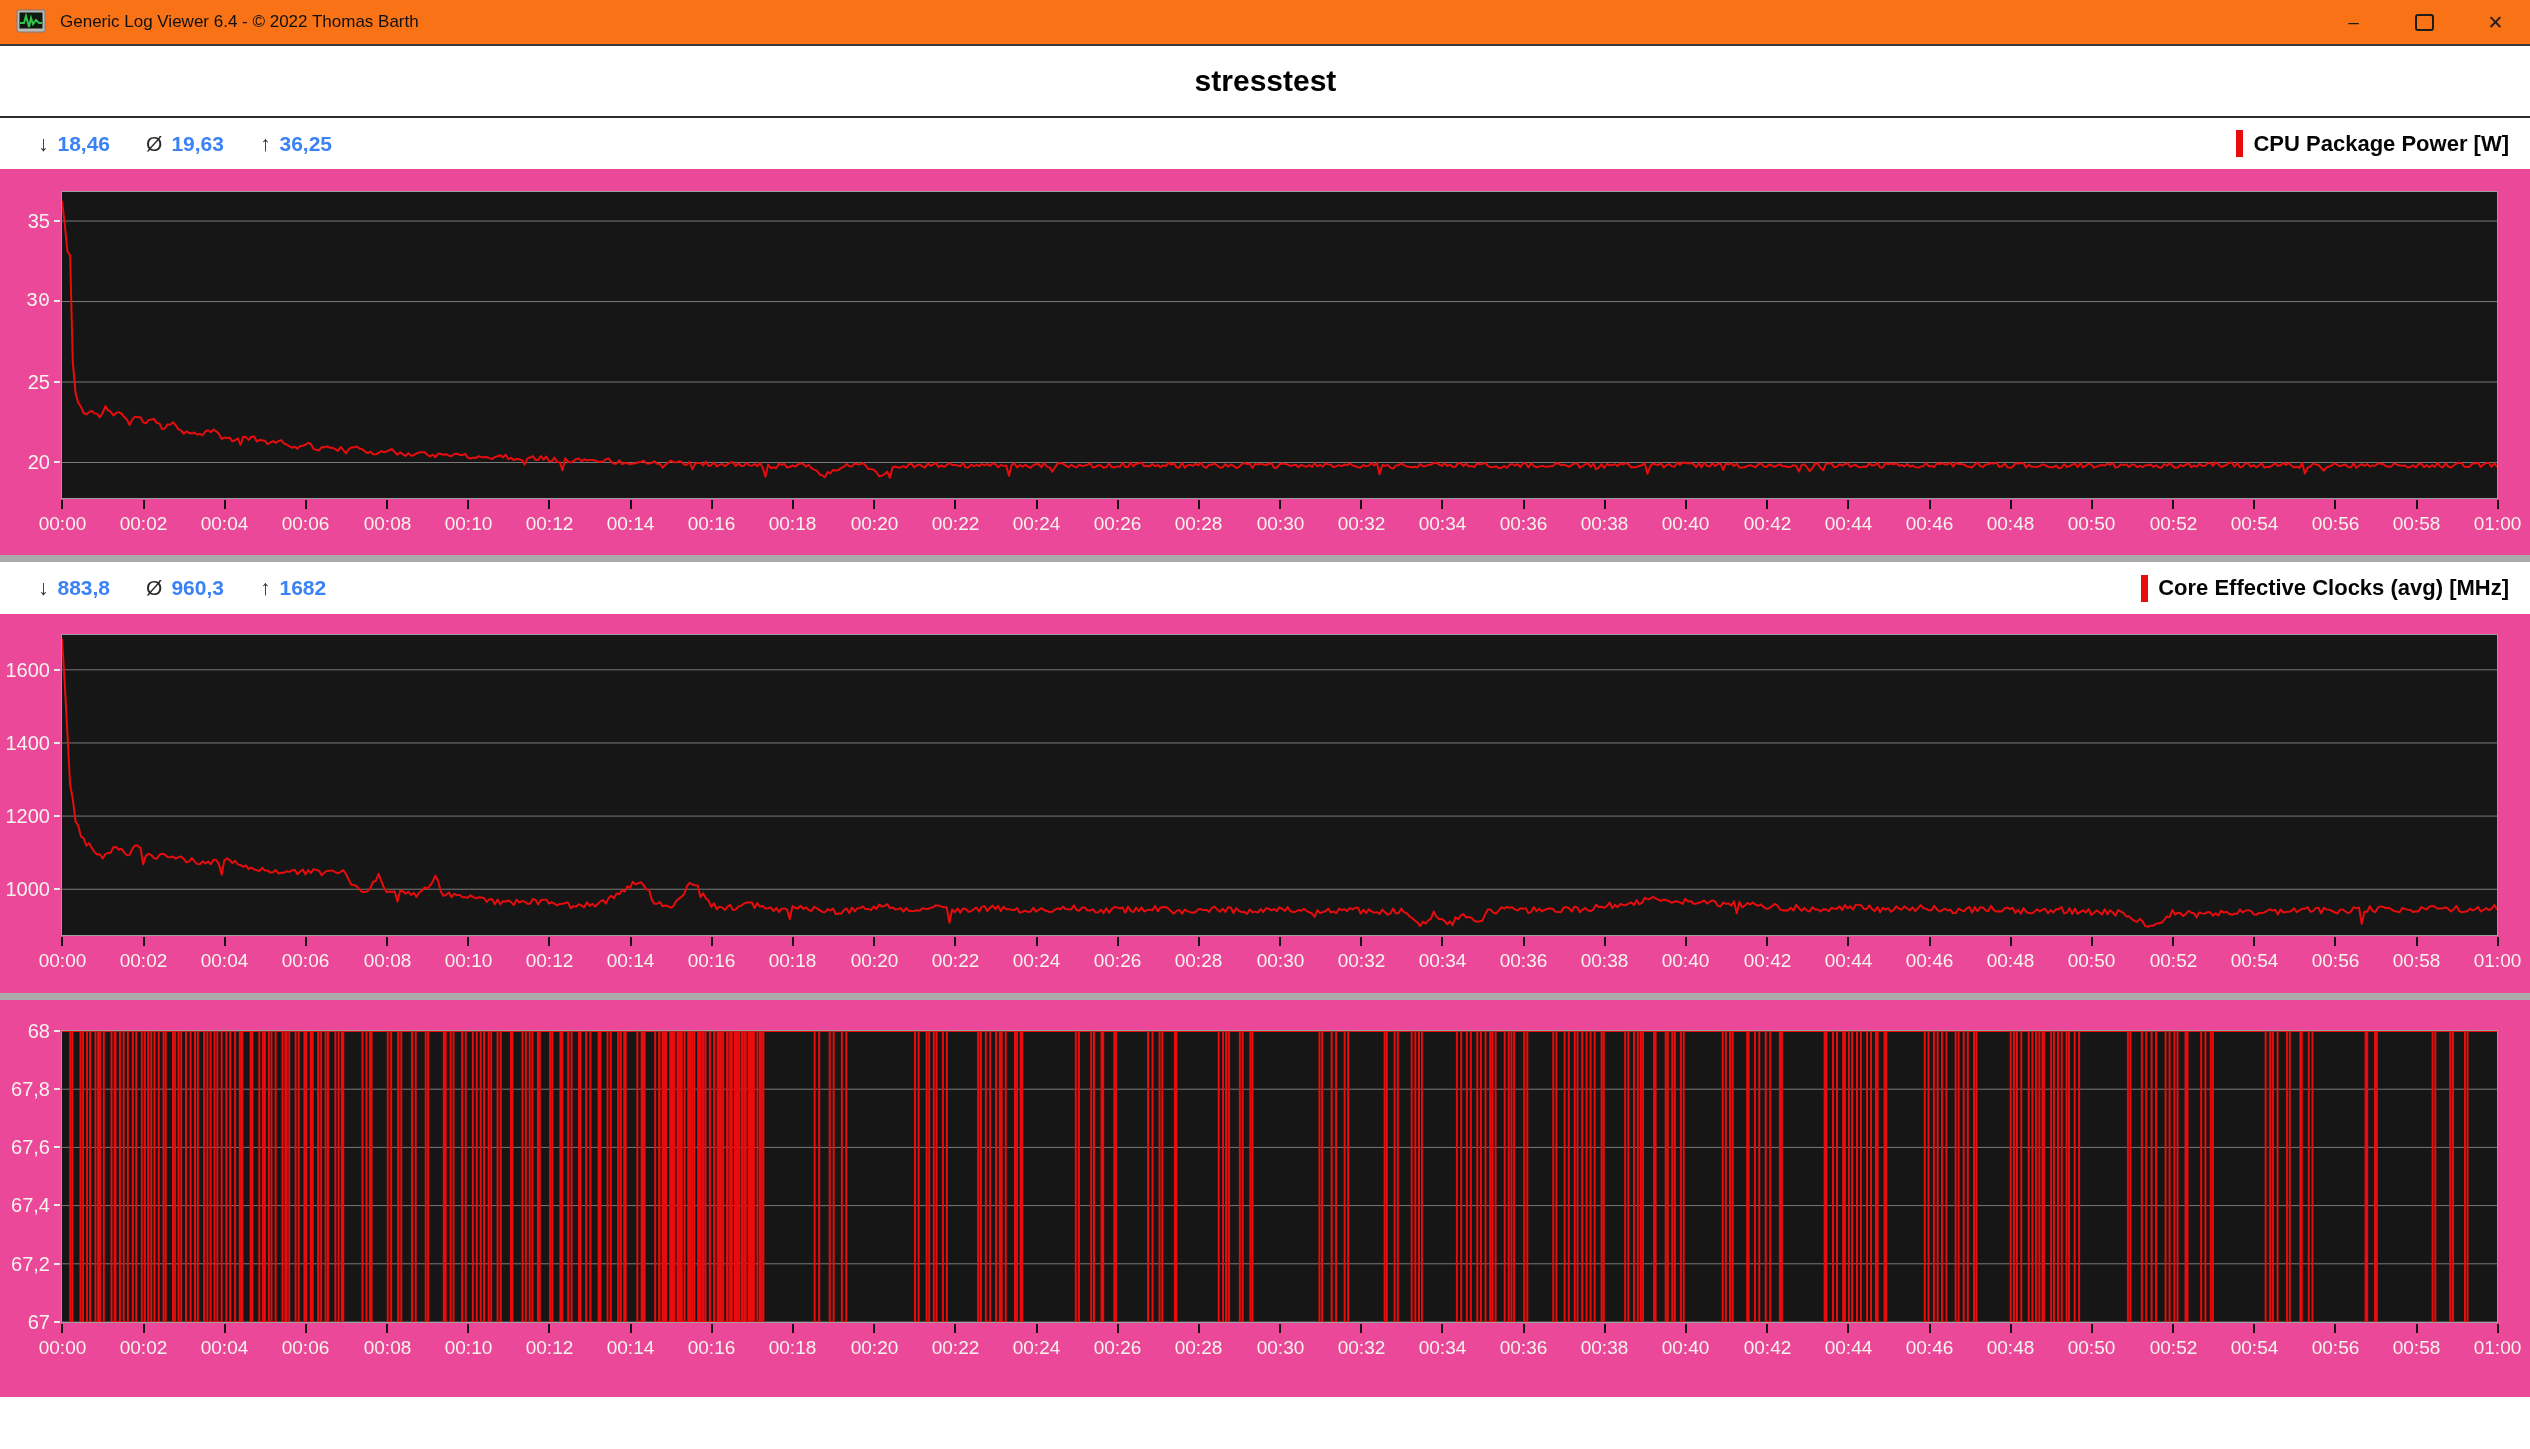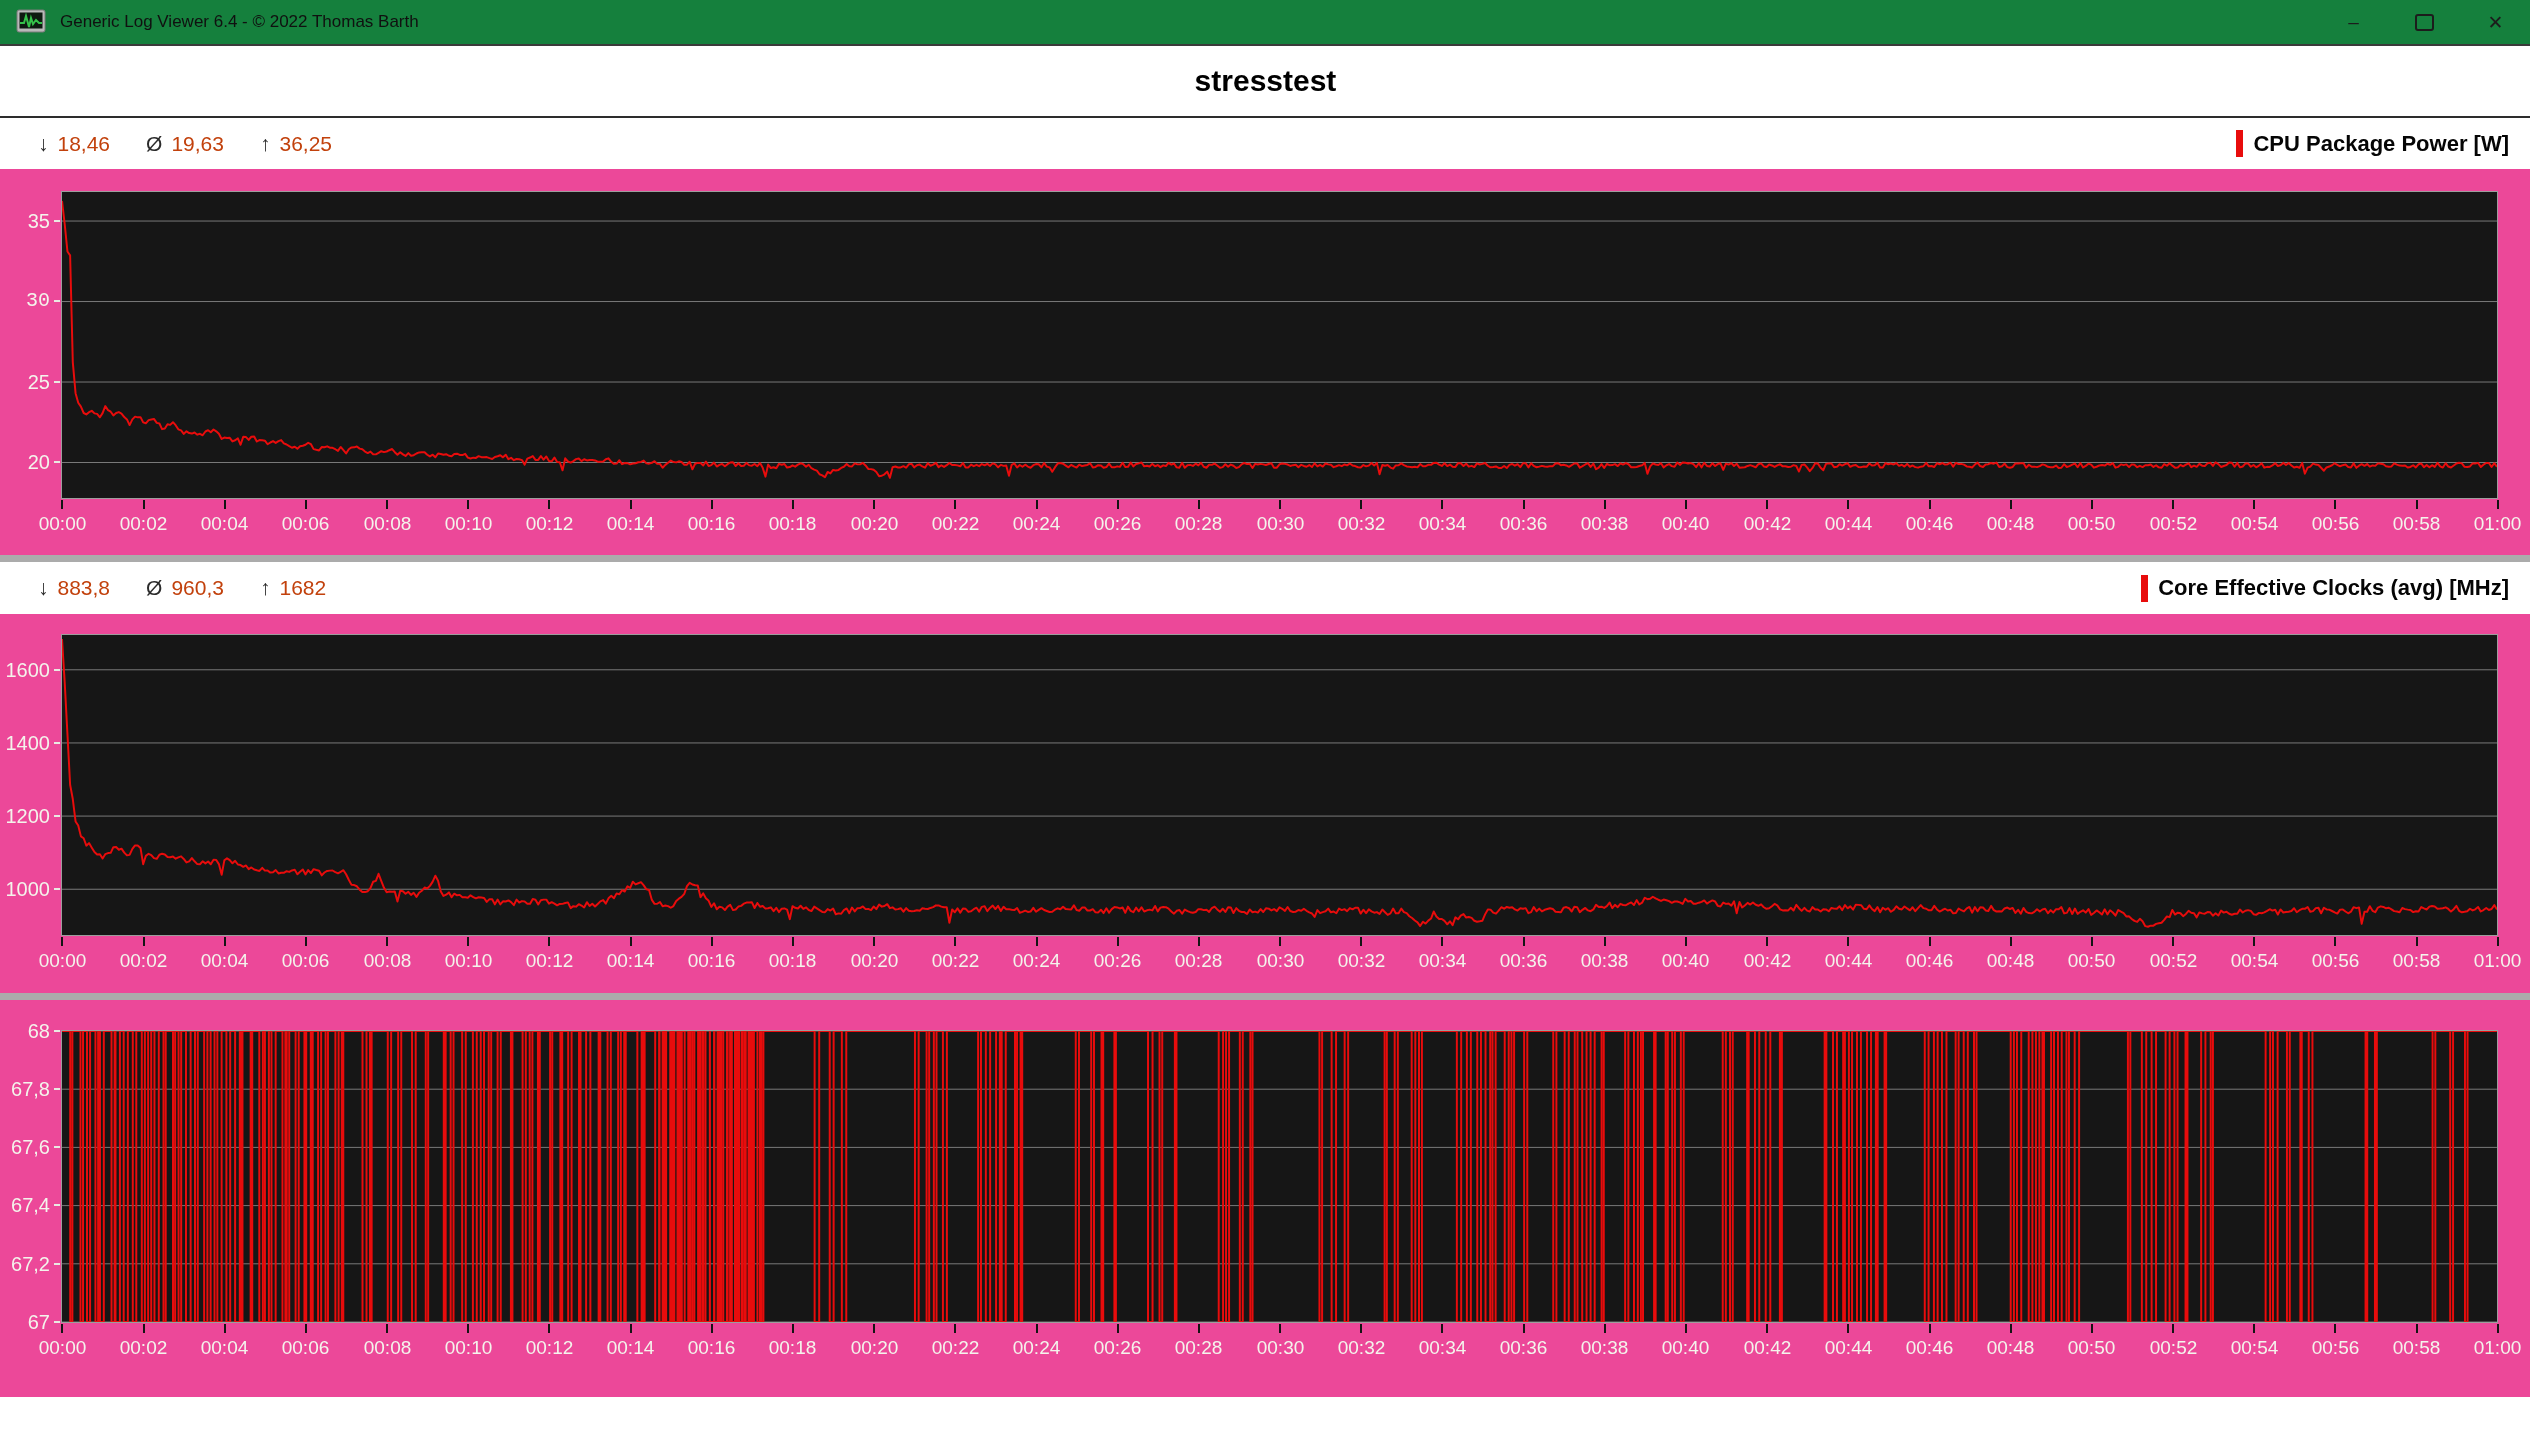--- a/index.html
+++ b/index.html
@@ -1,41 +1,41 @@
 <!DOCTYPE html>
 <html><head>
 <meta charset="utf-8">
 <style>
   html,body{margin:0;padding:0;background:#fff;}
   body{width:2531px;height:1449px;overflow:hidden;
        font-family:"Liberation Sans","DejaVu Sans",sans-serif;-webkit-font-smoothing:antialiased;}
   .window{position:relative;width:2531px;height:1449px;background:#fff;}
 
   
-  .titlebar{height:44px;background:#15803d;border-bottom:2px solid #3a3a3a;
+  .titlebar{height:44px;background:#f97316;border-bottom:2px solid #3a3a3a;
             display:flex;align-items:center;padding-left:16px;}
   .app-icon{width:30px;height:26px;display:flex;align-items:center;}
   .titlebar-text{margin-left:14px;font-size:17px;color:#101010;}
   .controls{margin-left:auto;display:flex;height:100%;}
   .ctrl{width:71px;height:100%;display:flex;align-items:center;justify-content:center;
         font-size:19px;color:#1c1c1c;cursor:default;}
   .maxbox{width:15px;height:13px;border:2px solid #1c1c1c;border-radius:3px;}
 
   
   .header{height:70px;background:#fff;border-bottom:2px solid #2d2d2d;
           display:flex;align-items:center;justify-content:center;}
   .header h1{margin:0;font-size:30px;font-weight:bold;color:#000;}
 
   
   .statsrow{height:51px;background:#fff;display:flex;align-items:center;padding:0 18px;}
   .s1 .statsrow{height:52px;}
   .stats{display:flex;align-items:center;gap:36px;margin-left:20px;}
   .stat{font-size:21px;white-space:nowrap;}
   .stat .sym{color:#2b2b2b;margin-right:9px;}
-  .stat .val{color:#c2410c;}
+  .stat .val{color:#3b82f6;font-weight:bold;}
   .legend{margin-left:auto;display:flex;align-items:center;gap:10px;padding-right:4px;}
   .legend-bar{width:7px;height:27px;background:#e80c0c;}
   .legend-label{font-size:22px;font-weight:bold;color:#050505;}
 
   .panel{position:relative;background:#ec4899;overflow:hidden;}
   .s0 .panel{height:386px;border-bottom:7px solid #ababab;}
   .s1 .panel{height:379px;border-bottom:7px solid #ababab;}
   .s2 .panel{height:397px;}
 
   .plot{position:absolute;left:61px;width:2437px;box-sizing:border-box;

